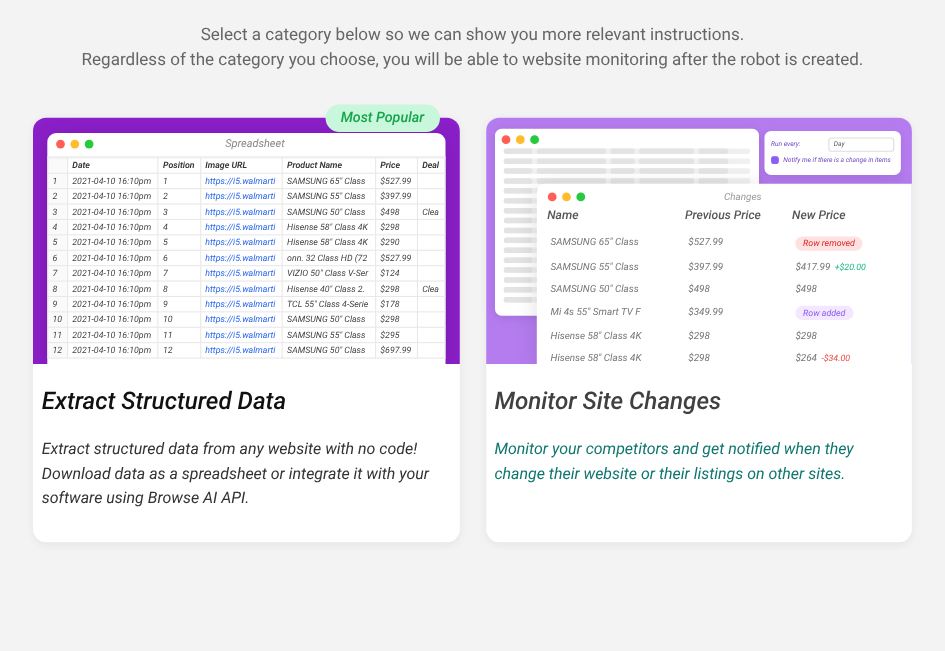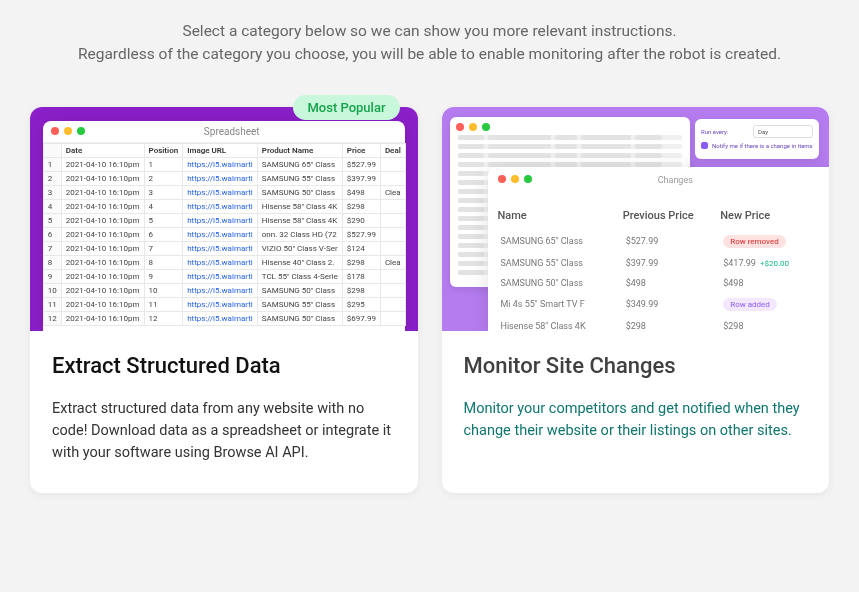--- a/index.html
+++ b/index.html
@@ -31,20 +31,21 @@
       justify-content: center;
     }
     .card {
       width: 406px;
       background: #fff;
       border-radius: 12px;
       box-shadow: 0 2px 8px rgba(0,0,0,0.06);
       overflow: visible;
       position: relative;
       cursor: pointer;
+      font-style: italic;
     }
     .badge-popular {
       position: absolute;
       top: -12px;
       right: 18px;
       background: #c8f7dc;
       color: #16a34a;
       font-size: 13px;
       font-weight: 500;
       padding: 5px 14px;
@@ -175,21 +176,21 @@
       padding: 8px 10px;
     }
     .changes-panel .dots {
       margin-bottom: 2px;
     }
     .changes-title {
       text-align: center;
       font-size: 9px;
       color: #999;
       margin-top: -10px;
-      margin-bottom: 24px;
+      margin-bottom: 4px;
       padding-left: 34px;
     }
     .changes-table {
       width: 100%;
       font-size: 9px;
       border-collapse: collapse;
     }
     .changes-table thead th {
       text-align: left;
       color: #555;
@@ -207,42 +208,42 @@
       font-size: 8px;
       padding: 2px 7px;
       border-radius: 10px;
       display: inline-block;
     }
     .tag.removed { background: #fee2e2; color: #dc2626; }
     .tag.added { background: #f3e8ff; color: #8b5cf6; }
     .delta-pos { color: #10b981; font-size: 8px; margin-left: 4px; }
     .delta-neg { color: #ef4444; font-size: 8px; margin-left: 4px; }
     
-    .card-body { padding: 22px 22px 28px 22px; }
+    .card-body { padding: 22px 22px 28px 8px; }
     .card-title {
       font-size: 22px;
       font-weight: 500;
       margin-bottom: 20px;
     }
     .card-extract .card-title { color: #111; }
     .card-monitor .card-title { color: #404040; }
     .card-text {
       font-size: 14.5px;
       line-height: 1.55;
     }
     .card-extract .card-text { color: #333; }
     .card-monitor .card-text { color: #0f766e; }
   </style>
 </head>
 <body>
 
 <div class="container">
   <p class="page-subtitle">
     <span>Select a category below so we can show you more relevant instructions.</span><br>
-    <span>Regardless of the category you choose, you will be able to enable monitoring after the robot is created.</span>
+    <span>Regardless of the category you choose, you will be able to website monitoring after the robot is created.</span>
   </p>
 
   <div class="cards">
 
     <div class="card card-extract">
       <div class="badge-popular">Most Popular</div>
       <div class="card-img">
         <div class="spreadsheet-window">
           <div class="window-bar">
             <div class="dots">

